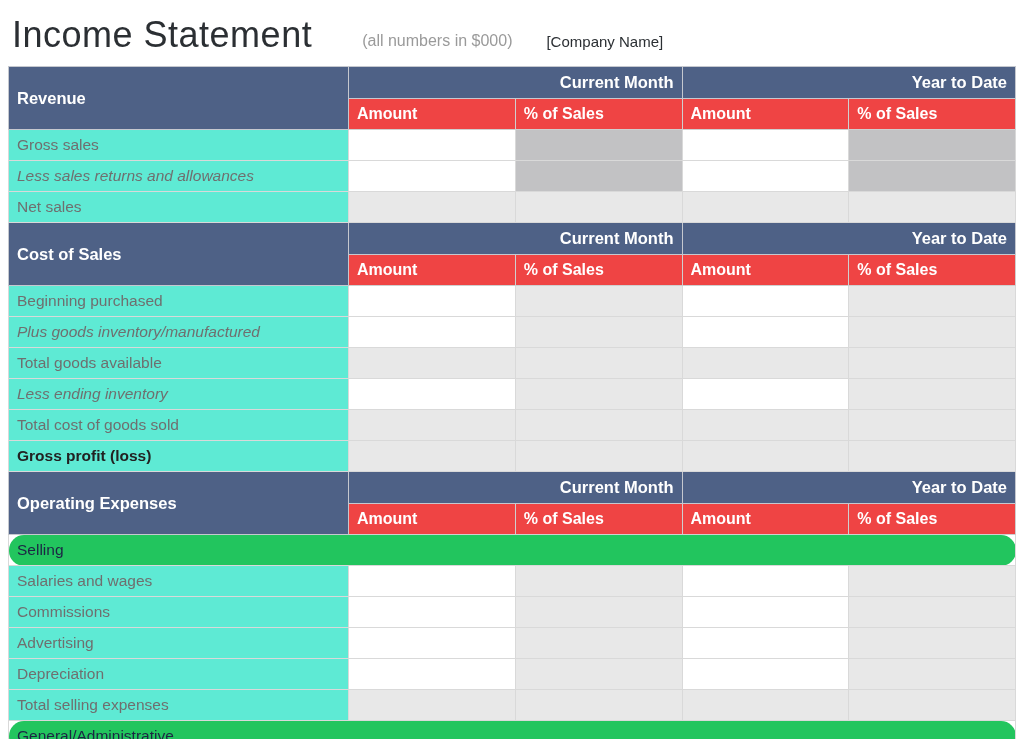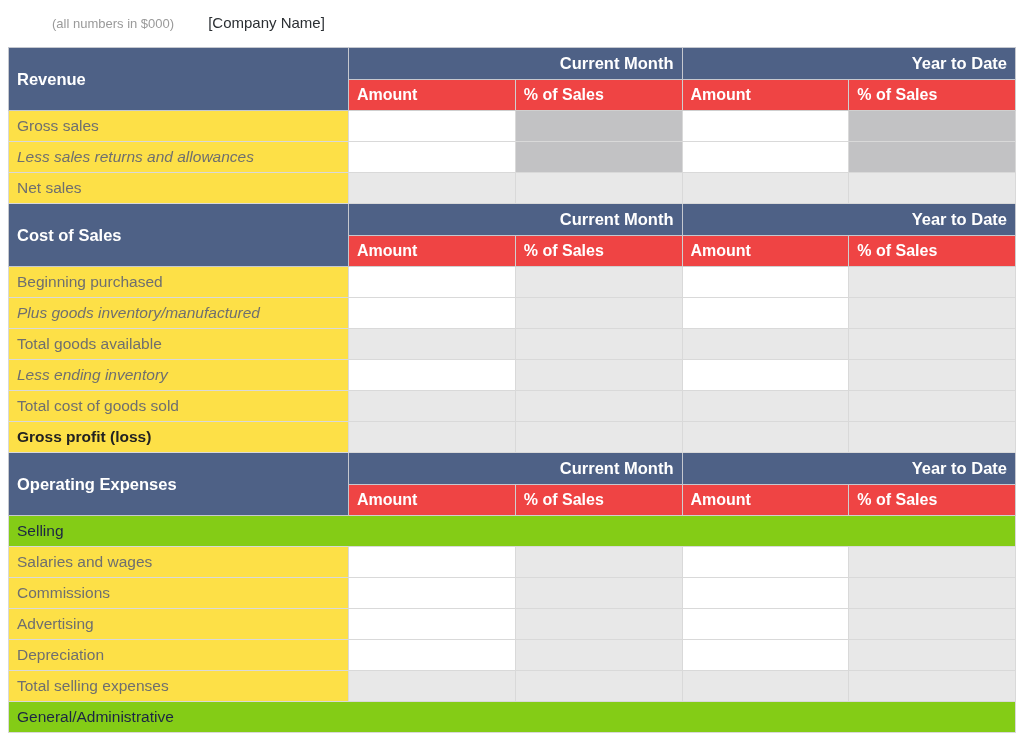--- a/index.html
+++ b/index.html
@@ -16,21 +16,21 @@
     gap: 10px;
     padding: 4px 4px 10px 4px;
   }
   .title {
     font-size: 36px;
     color: #2b2f33;
     font-weight: 400;
     letter-spacing: 0.5px;
   }
   .note {
-    font-size: 13px;
+    font-size: 16px;
     color: #9a9a9a;
     margin-left: 40px;
     padding-bottom: 6px;
   }
   .ph {
     font-size: 15px;
     color: #2b2f33;
     padding-bottom: 6px;
   }
   .ph.company { margin-left: 24px; }
@@ -69,42 +69,44 @@
   tr.sect-sub td {
     background: #ef4444;
     color: #fff;
     font-weight: 700;
     border-color: #cfcfcf;
     font-size: 16px;
   }
 
   tr.line td.rowlabel {
     color: #6f6f6f;
-    background: #fde047;
+    background: #5eead4;
     margin-top: 8px;
   }
   tr.line.italic td.rowlabel { font-style: italic; }
   tr.line.bold   td.rowlabel { color: #222; font-weight: 700; }
 
   td.cell-input  { background: #ffffff; }
   td.cell-calc   { background: #e8e8e8; }
   td.cell-shade  { background: #c2c2c4; }
 
   tr.subhead td {
-    background: #84cc16;
+    background: #22c55e;
     color: #1c2544;
     font-weight: 400;
     border-color: #d9d9d9;
+    border-radius: 15px;
   }
   tr.subhead td.rowlabel { font-weight: 400; }
 </style>
 </head>
 <body>
 
 <div class="header-row">
+  <div class="title">Income Statement</div>
   <div class="note">(all numbers in $000)</div>
   <div class="ph company">[Company Name]</div>
 </div>
 
 <table>
   <colgroup>
     <col class="label">
       <col class="v">
       <col class="v">
       <col class="v">

